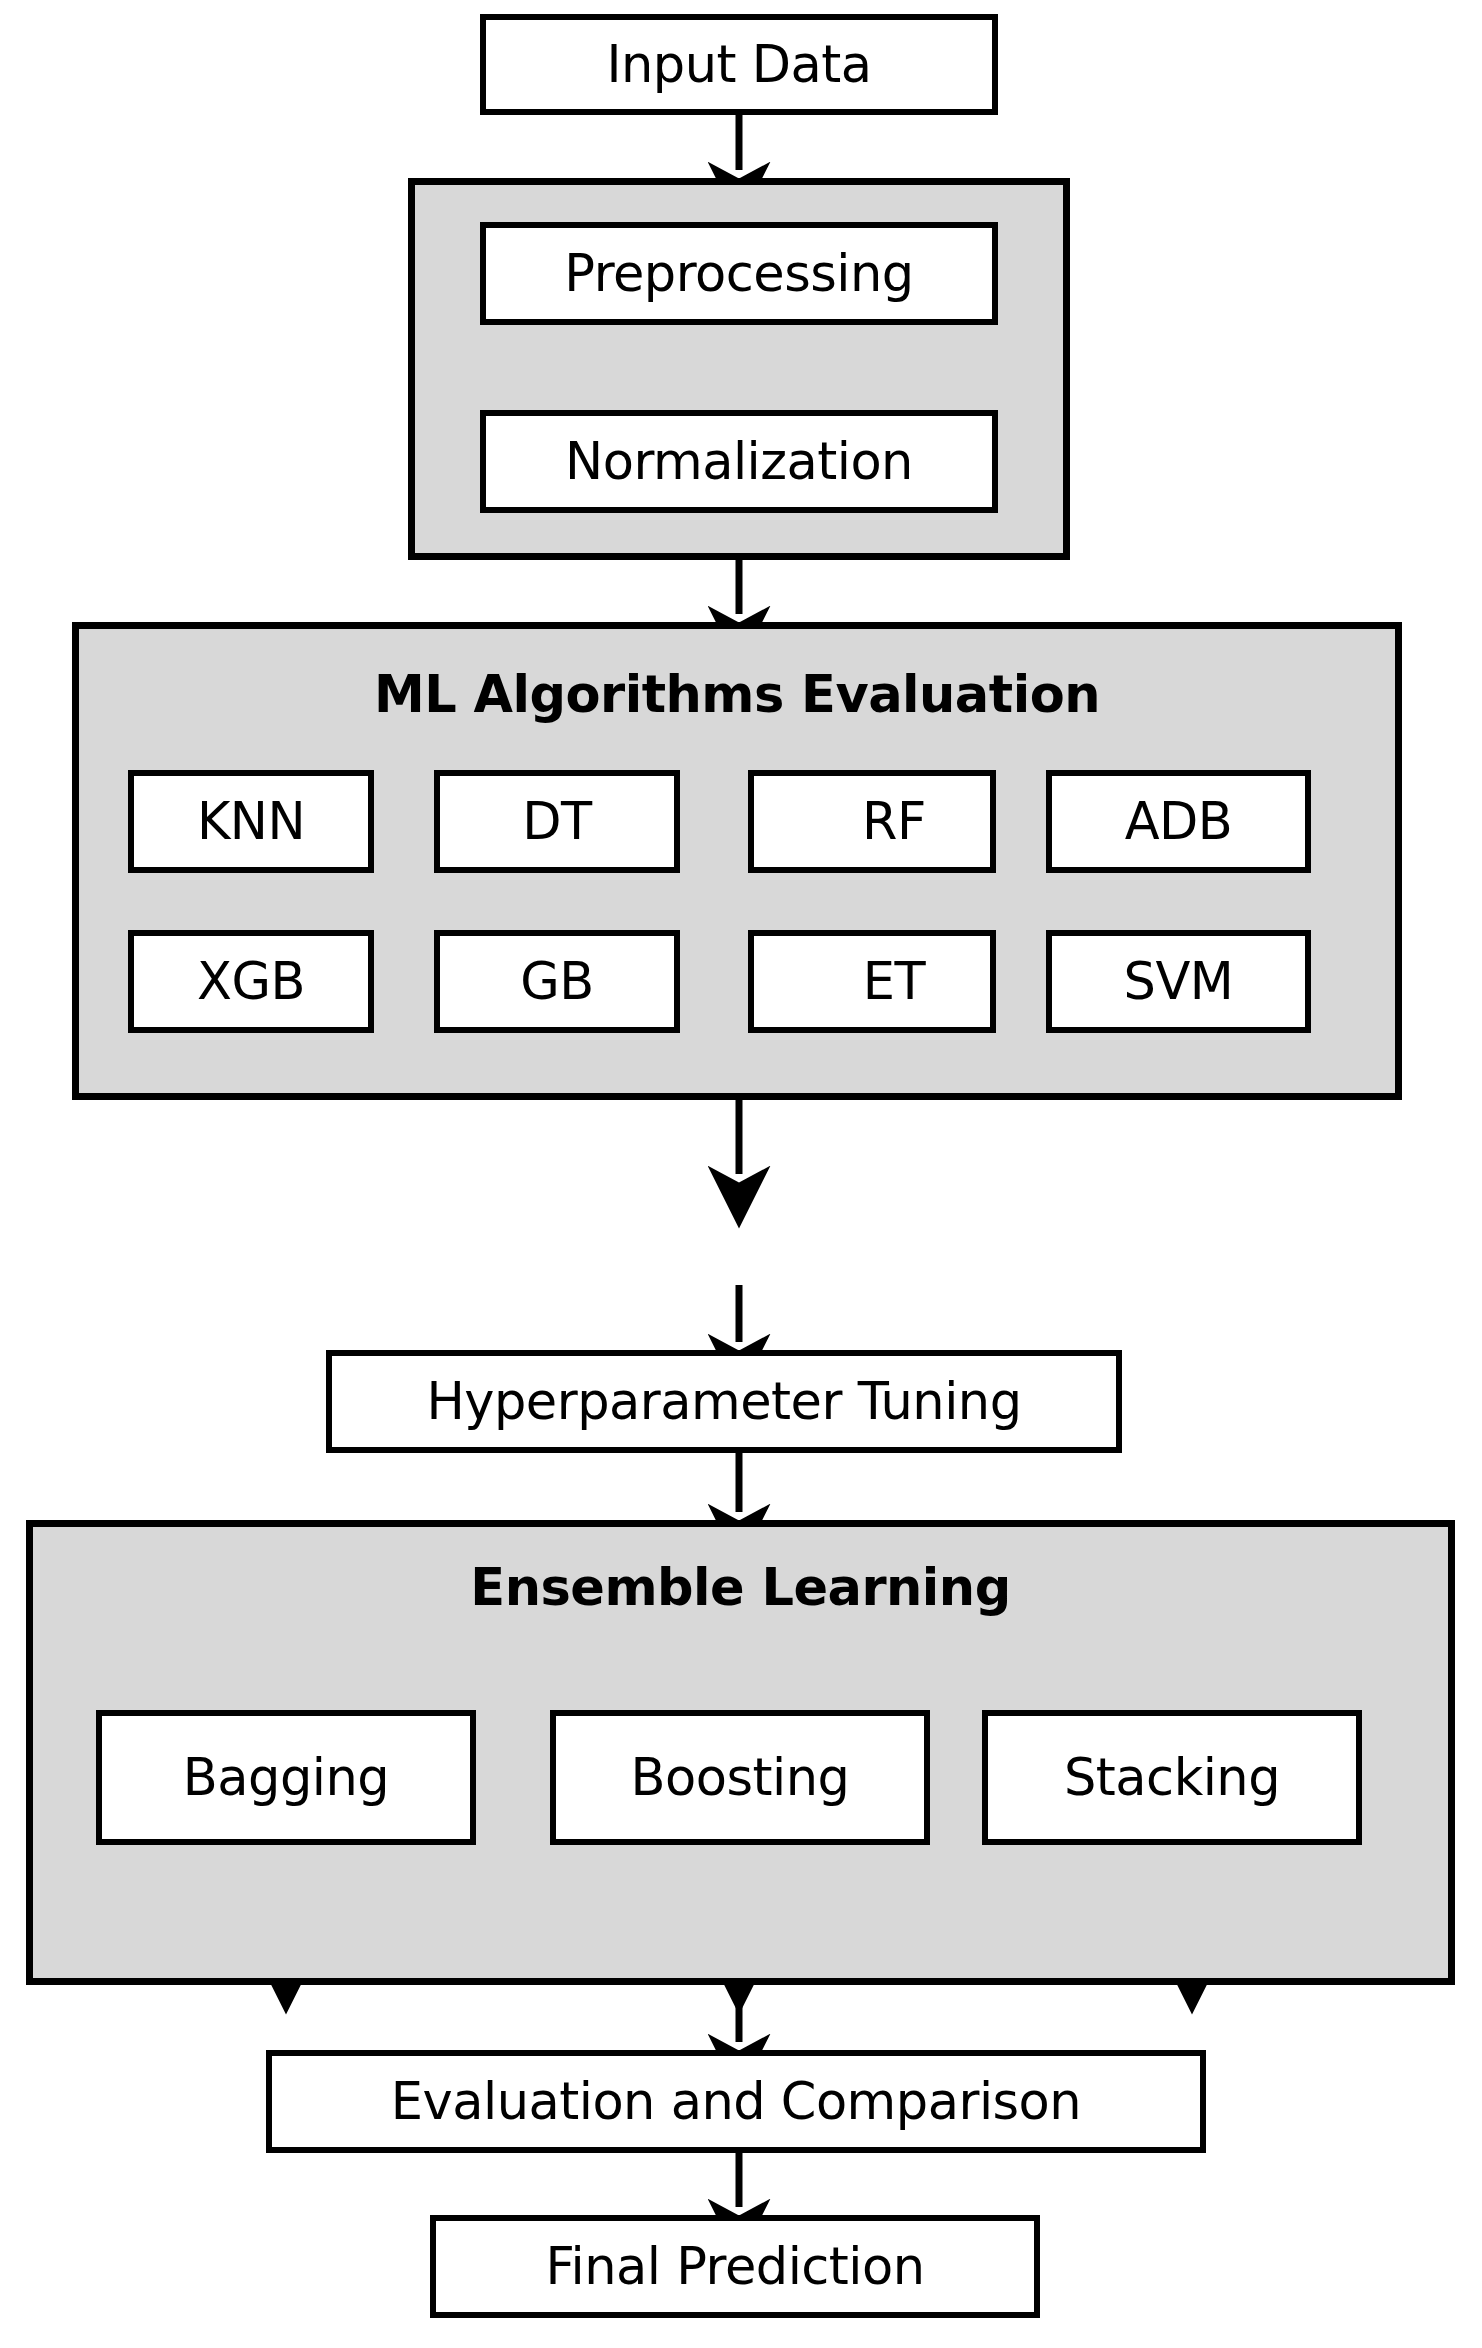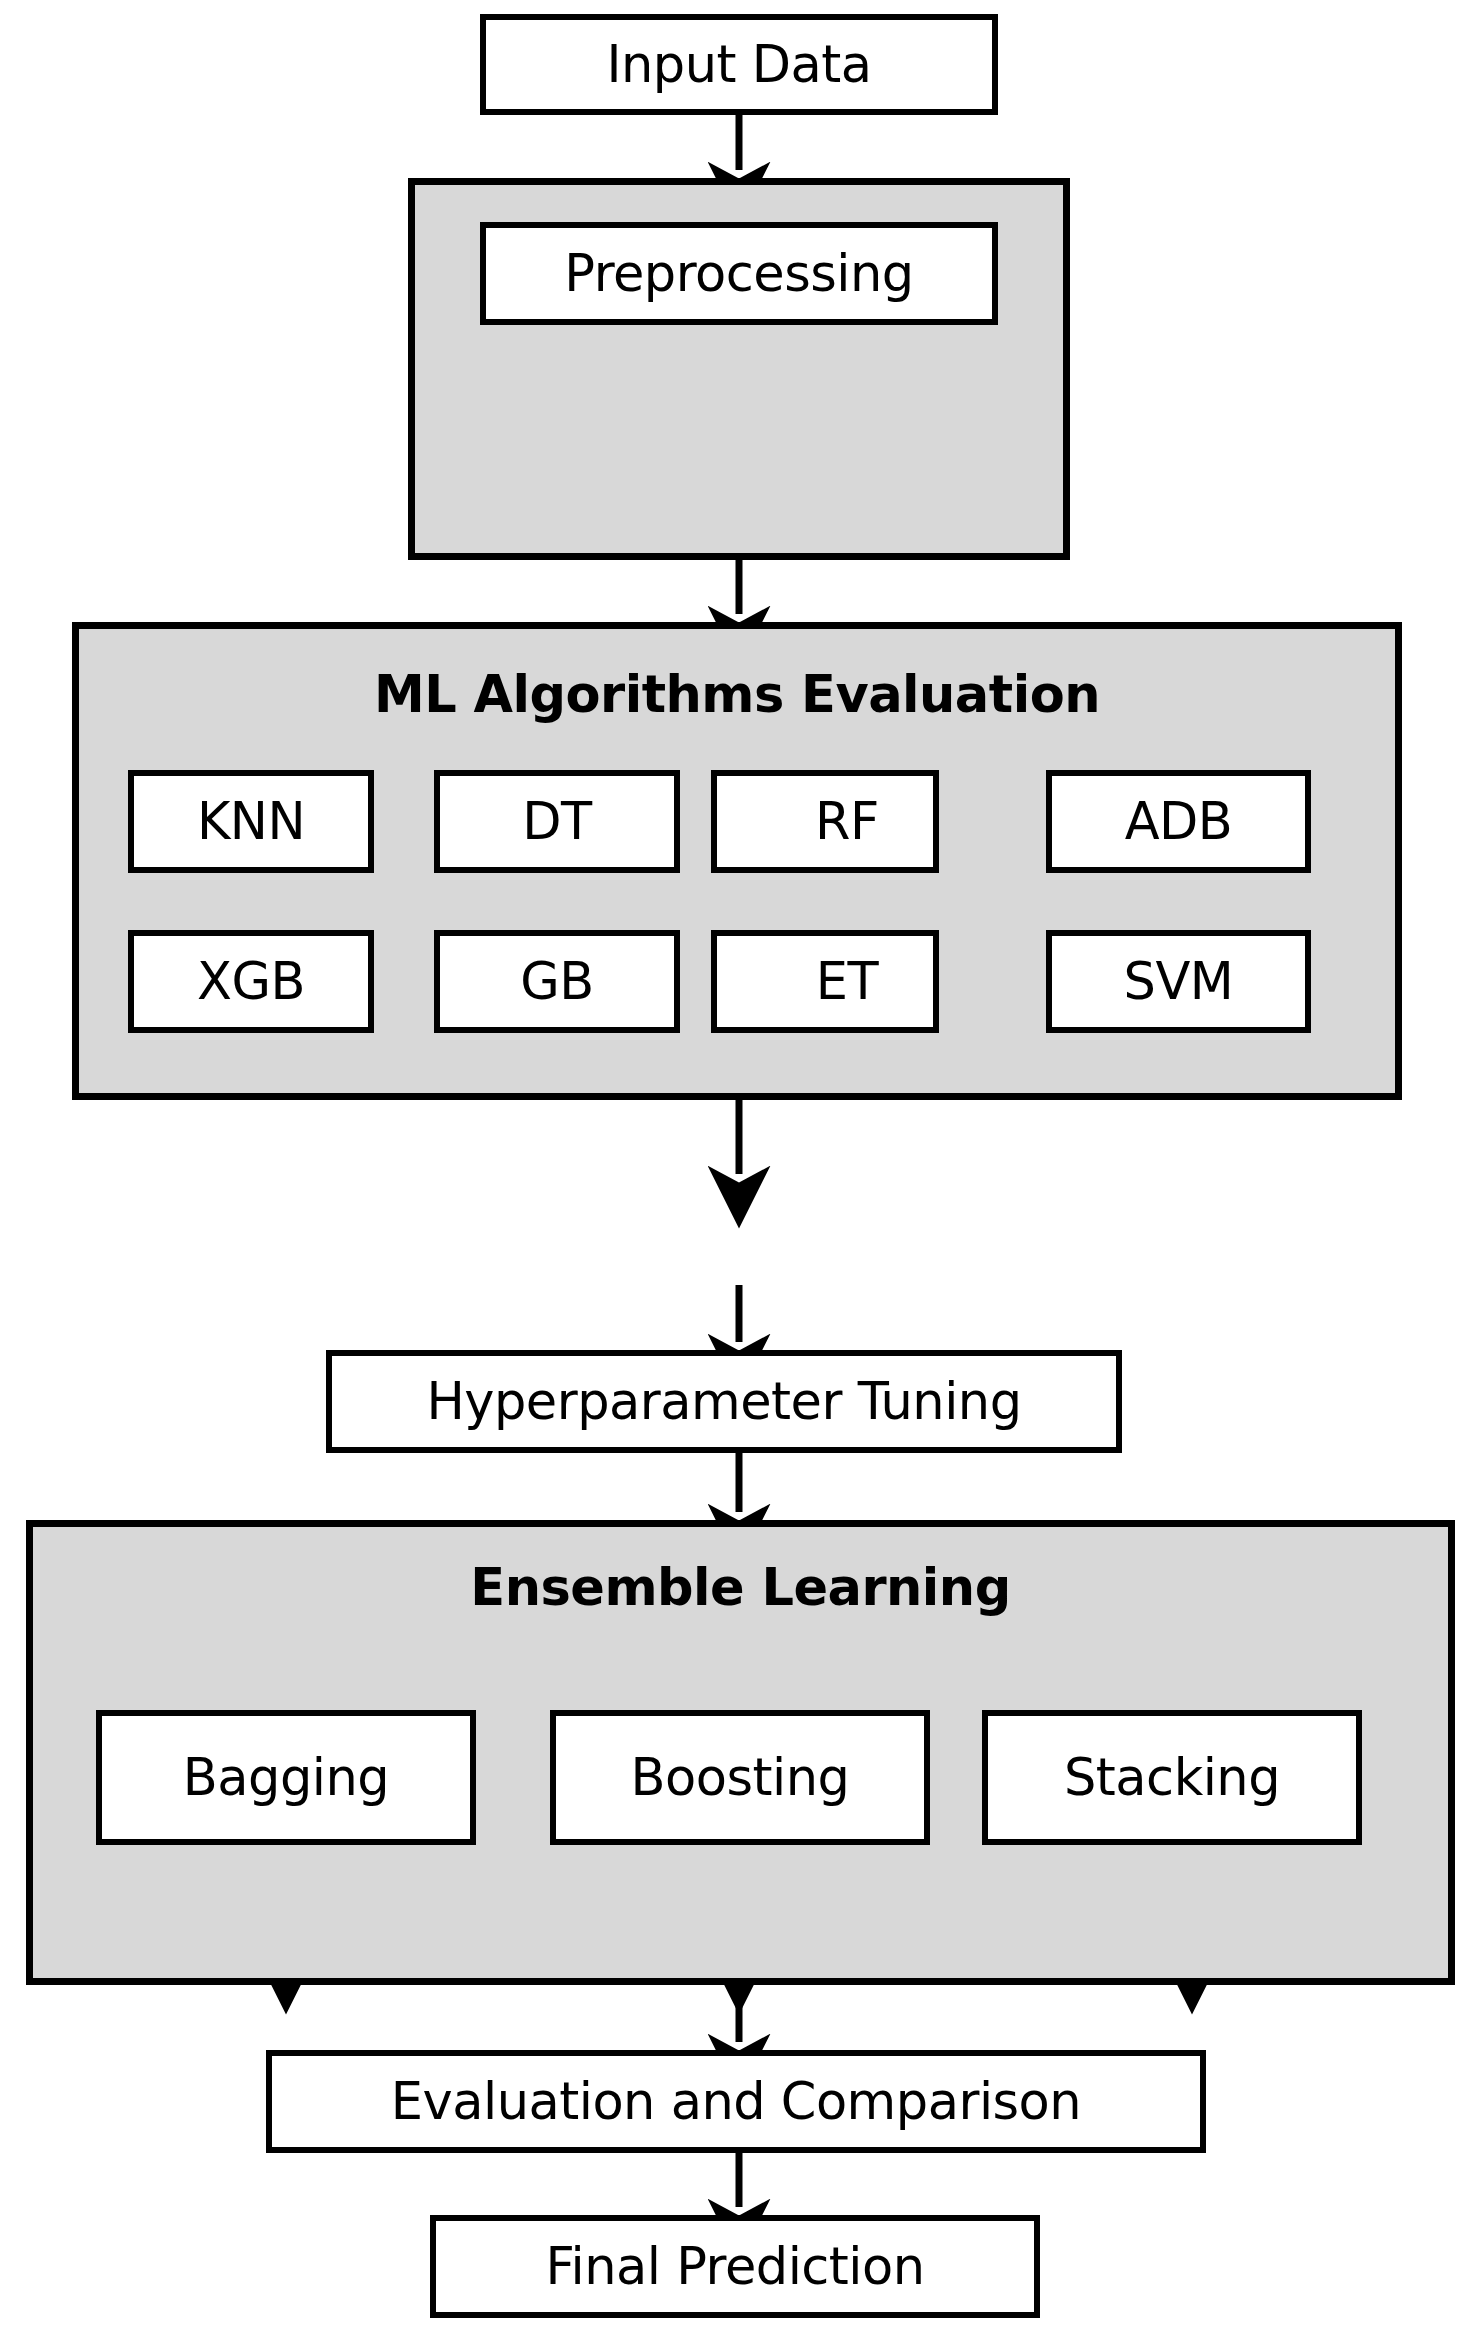--- a/index.html
+++ b/index.html
@@ -60,21 +60,21 @@
   #group-preprocess  { left: 408px;  top: 178px;  width: 662px; height: 382px; }
   #node-preprocessing{ left: 480px;  top: 222px;  width: 518px; height: 103px; font-size: 51px; }
   #node-normalization{ left: 480px;  top: 410px;  width: 518px; height: 103px; font-size: 51px; }
 
   #group-ml          { left: 72px;   top: 622px;  width: 1330px; height: 478px; }
   #title-ml          { left: 72px;   top: 665px;  width: 1330px; font-size: 51px; }
 
   .algo-box { font-size: 51px; height: 103px; border-width: 6px; }
   .algo-c0 { left: 128px;  width: 246px; }
   .algo-c1 { left: 434px;  width: 246px; }
-  .algo-c2 { left: 711px;  width: 228px; padding-left: 44px; }
+  .algo-c2 { left: 748px;  width: 248px; padding-left: 44px; }
   .algo-c3 { left: 1046px; width: 265px; }
   .algo-r0 { top: 770px; }
   .algo-r1 { top: 930px; }
 
   #node-best-model   { left: 326px;  top: 1182px; width: 824px; height: 103px; font-size: 51px; }
   #node-hyperparam   { left: 326px;  top: 1350px; width: 796px; height: 103px; font-size: 51px; }
 
   #group-ensemble    { left: 26px;   top: 1520px; width: 1429px; height: 465px; }
   #title-ensemble    { left: 26px;   top: 1558px; width: 1429px; font-size: 51px; }
 
@@ -124,20 +124,21 @@
 
     <line x1="739" y1="1985" x2="739" y2="2042" stroke="#000000" stroke-width="7" marker-end="url(#ah)"></line>
 
     <line x1="739" y1="2153" x2="739" y2="2207" stroke="#000000" stroke-width="7" marker-end="url(#ah)"></line>
   </svg>
 
   <div class="node" id="node-input-data">Input Data</div>
 
   <div class="group" id="group-preprocess"></div>
   <div class="node" id="node-preprocessing">Preprocessing</div>
+  <div class="node" id="node-normalization">Normalization</div>
 
   <div class="group" id="group-ml"></div>
   <div class="group-title" id="title-ml">ML Algorithms Evaluation</div>
 
   <div class="node algo-box algo-c0 algo-r0">KNN</div>
   <div class="node algo-box algo-c1 algo-r0">DT</div>
   <div class="node algo-box algo-c2 algo-r0">RF</div>
   <div class="node algo-box algo-c3 algo-r0">ADB</div>
 
   <div class="node algo-box algo-c0 algo-r1">XGB</div>

